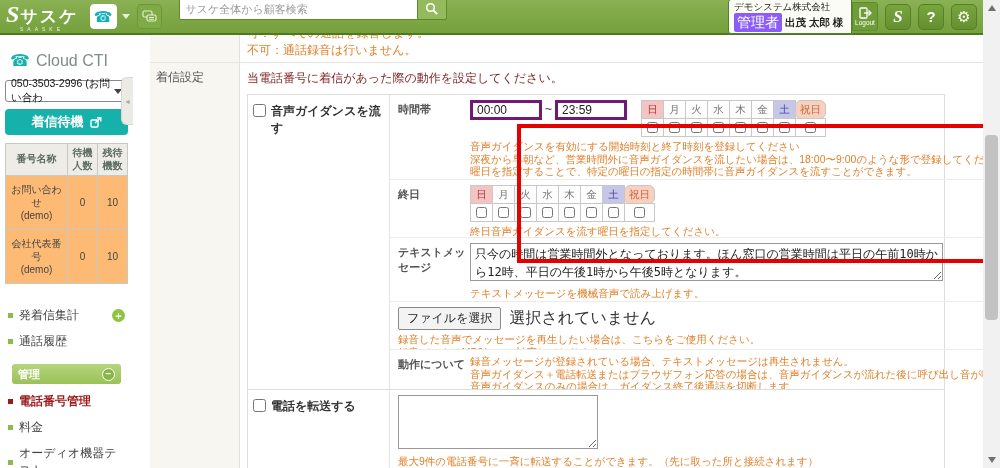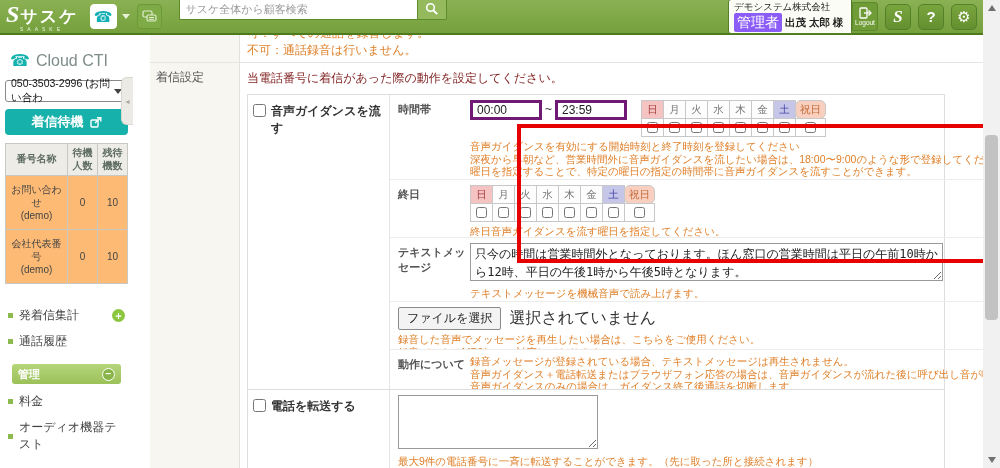--- a/index.html
+++ b/index.html
@@ -235,20 +235,24 @@
           <span class="plus-circle">＋</span>
         </div>
         <div class="menu-item">
           <span class="bullet"></span>
           <span>通話履歴</span>
         </div>
         <div class="admin-bar">
           <span>管理</span>
           <span class="minus-circle">−</span>
         </div>
+        <div class="menu-item active">
+          <span class="bullet"></span>
+          <span>電話番号管理</span>
+        </div>
         <div class="menu-item">
           <span class="bullet"></span>
           <span>料金</span>
         </div>
         <div class="menu-item">
           <span class="bullet"></span>
           <span>オーディオ機器テスト</span>
         </div>
       </div>
     </div>

